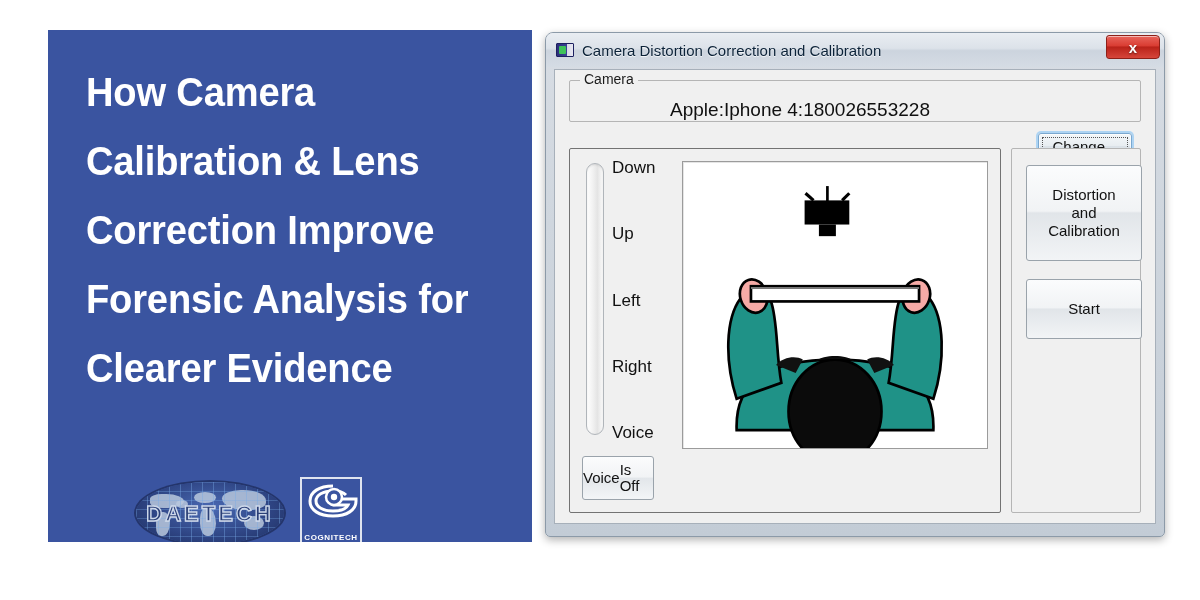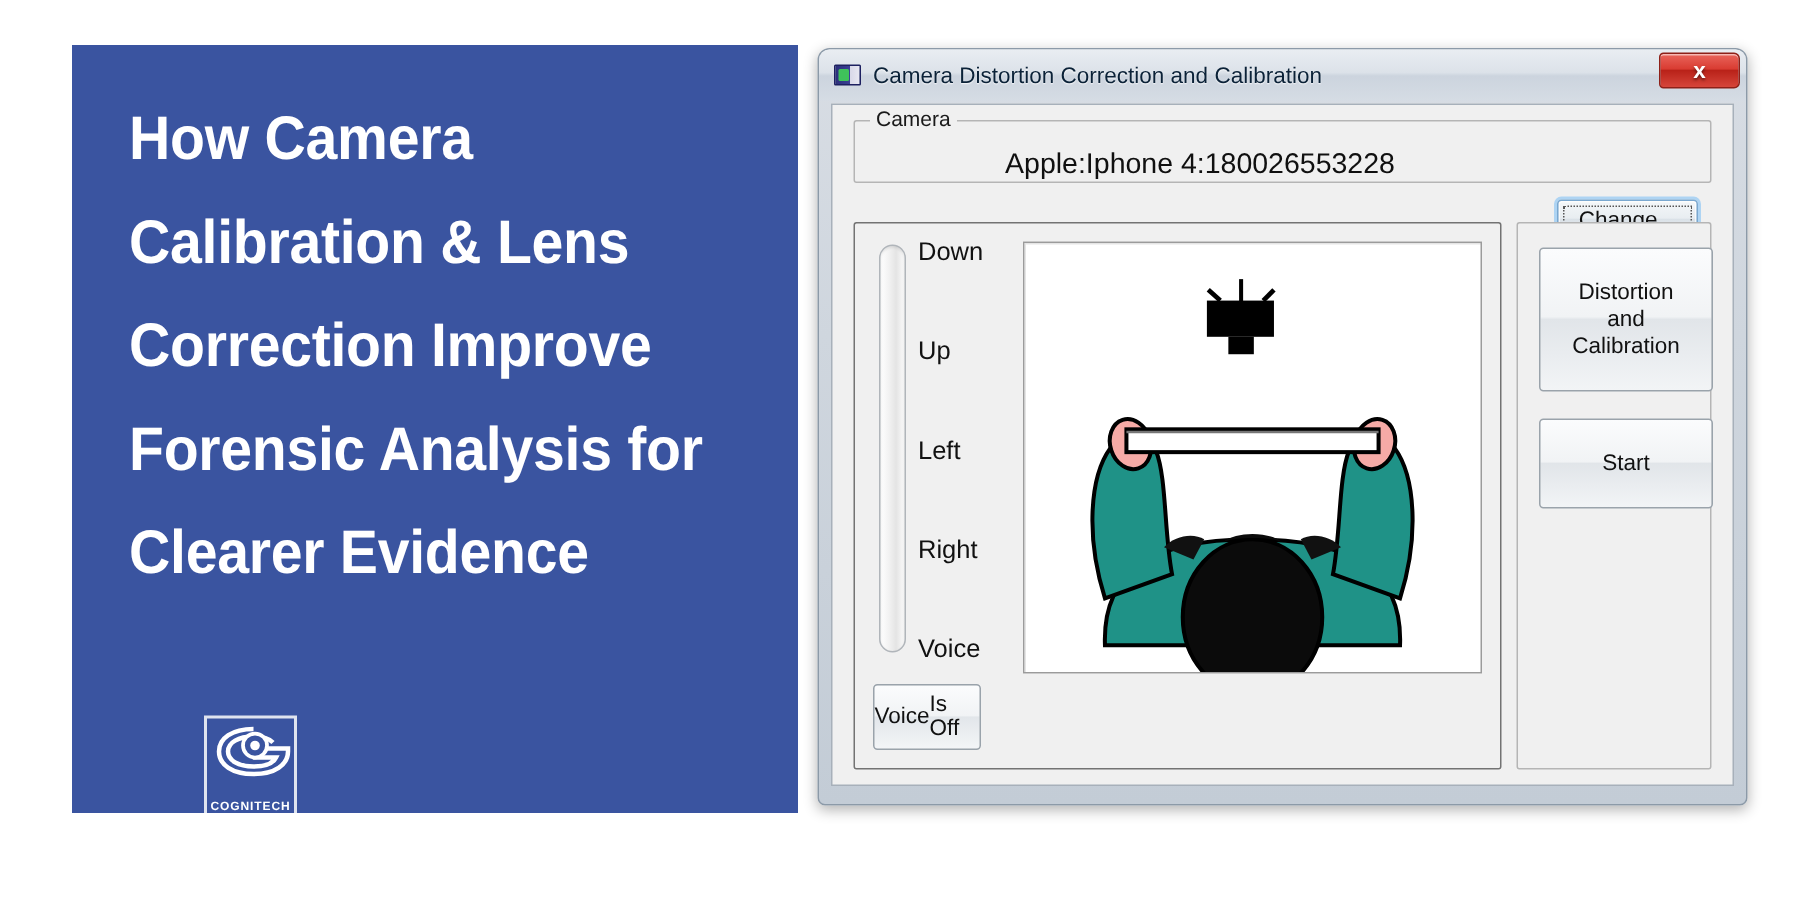--- a/index.html
+++ b/index.html
@@ -260,20 +260,33 @@
 </head>
 <body>
 
 <div class="page">
 
   <div class="blue-panel">
     <div class="headline">How Camera Calibration &amp; Lens Correction Improve Forensic Analysis for Clearer Evidence</div>
 
     <div class="logos">
 
+      <div class="daetech">
+        <div class="land">
+          <i class="l1"></i>
+            <i class="l2"></i>
+            <i class="l3"></i>
+            <i class="l4"></i>
+          <i class="l5"></i>
+            <i class="l6"></i>
+            <i class="l7"></i>
+        </div>
+        <div class="grid"></div>
+        <div class="wordmark">DAETECH</div>
+      </div>
 
       <div class="cognitech">
         <div class="mark">
           <svg viewBox="0 0 52 34" width="52" height="34" aria-hidden="true">
             <path d="M26 2 C12 2 3 8 3 17 C3 26 12 32 26 32 C40 32 49 26 49 17 L49 15 L27 15 L27 21 L41 21 C39 25 33 27 26 27 C16 27 9 23 9 17 C9 11 16 7 26 7 C31 7 36 8 39 11" fill="none" stroke="#ffffff" stroke-width="3"></path>
             <circle cx="27" cy="13" r="8" fill="#3a54a0" stroke="#ffffff" stroke-width="2.5"></circle>
             <circle cx="27" cy="13" r="3.2" fill="#ffffff"></circle>
           </svg>
         </div>
         <div class="ctext">COGNITECH</div>

